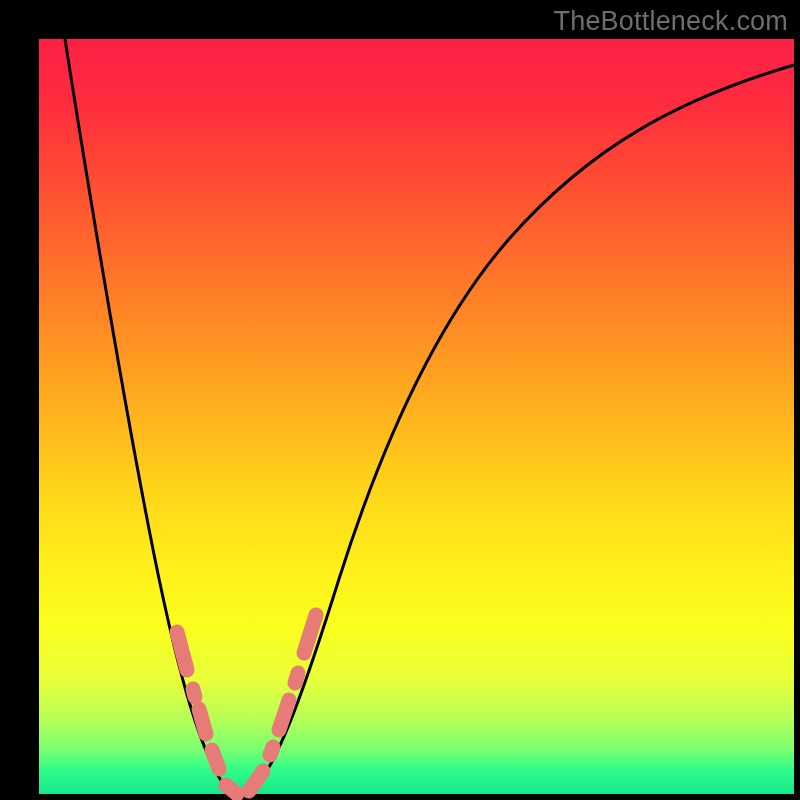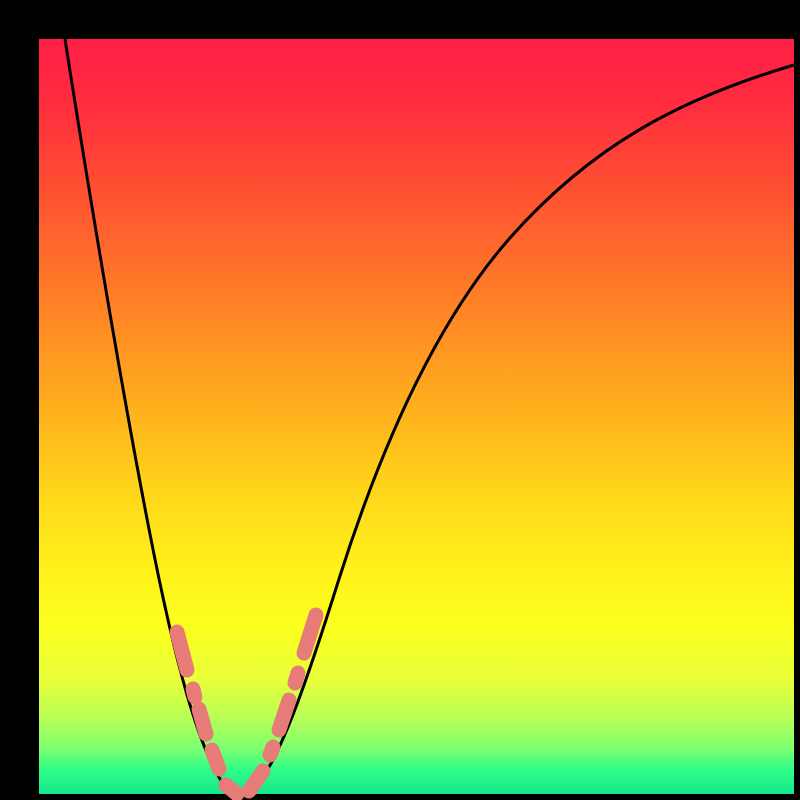--- a/index.html
+++ b/index.html
@@ -80,14 +80,15 @@
         <path d="M 210 752  L 224 732"></path>
         <path d="M 231 716  L 234 708"></path>
         <path d="M 240 691  L 250 661"></path>
         <path d="M 256 644  L 259 634"></path>
         <path d="M 265 614  L 277 576"></path>
       </g>
     </svg>
 
   </div>
 
+  <div class="watermark">TheBottleneck.com</div>
 
 </div>
 
 </body></html>

